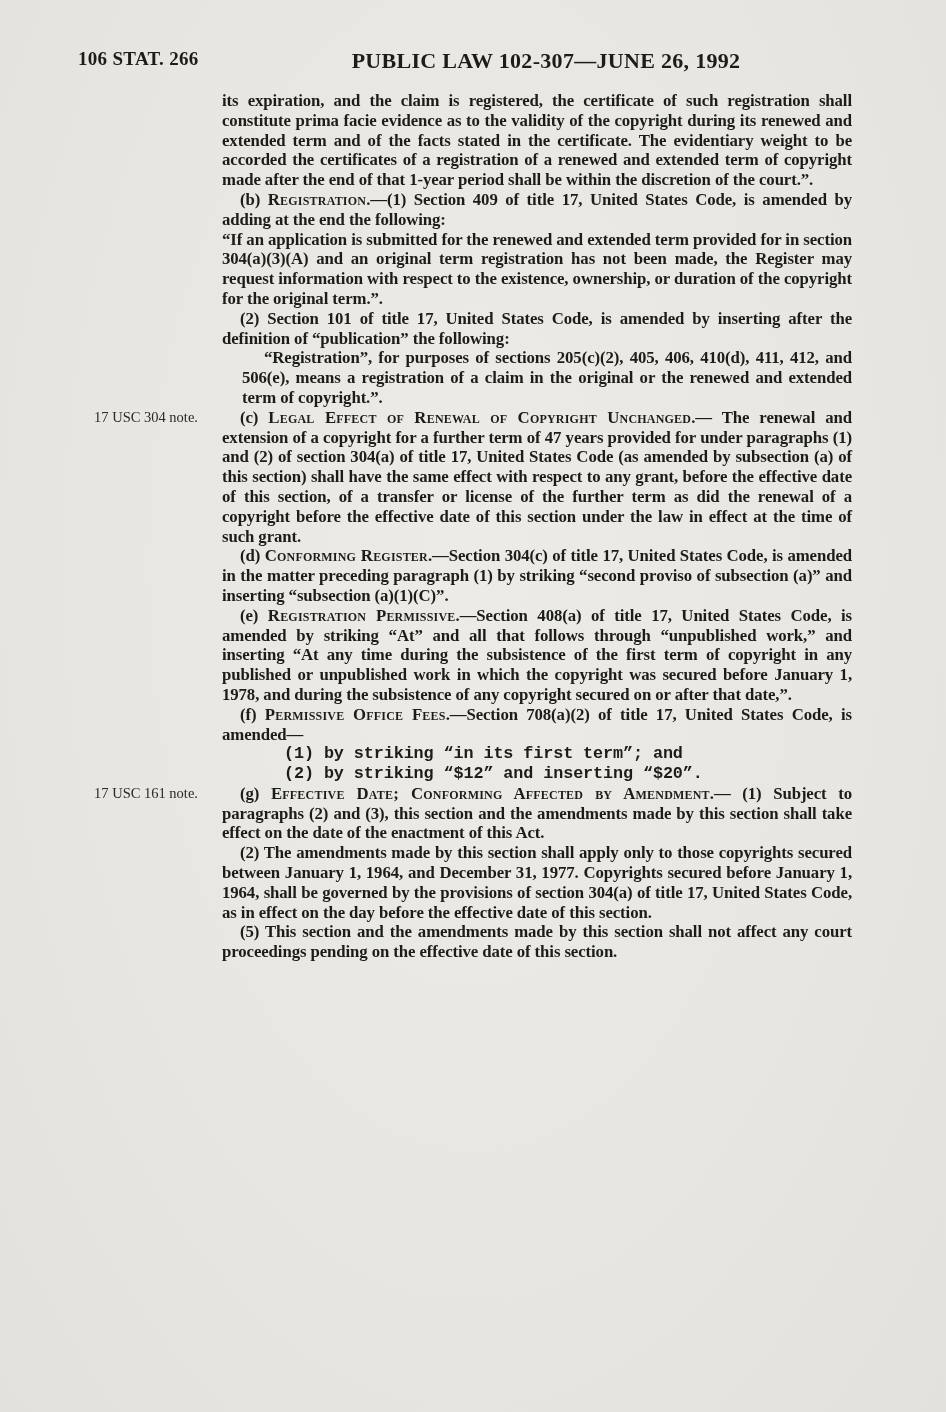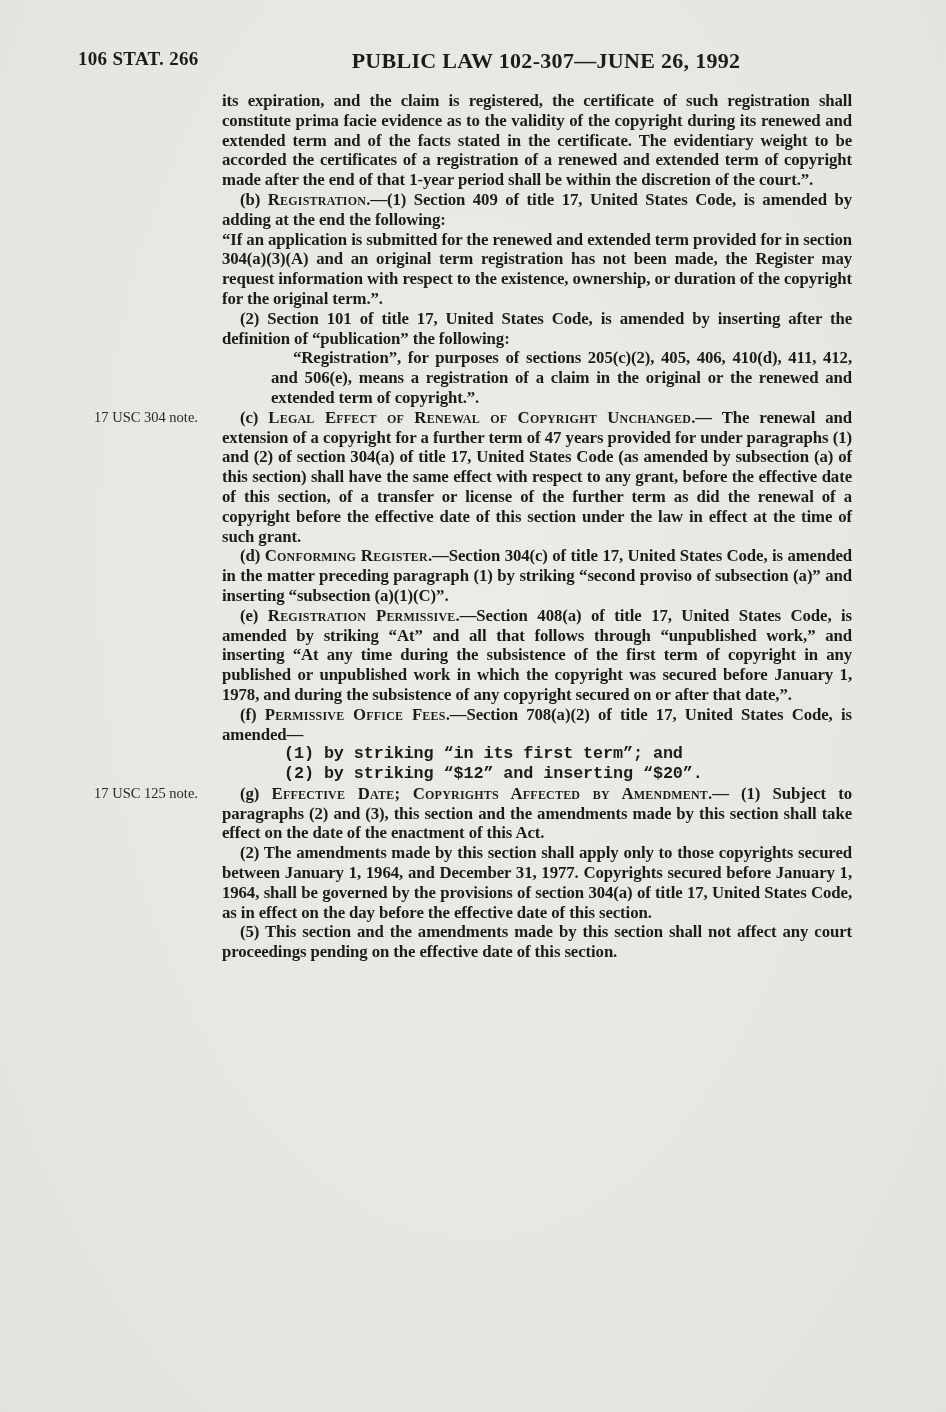--- a/index.html
+++ b/index.html
@@ -50,21 +50,21 @@
     font-weight: bold;
     text-align: justify;
     letter-spacing: -0.1px;
   }
   p.para {
     margin: 0;
     position: relative;
   }
   p.plain { text-indent: 0; }
   p.indent { text-indent: 18px; }
-  p.quote { margin-left: 49px; text-indent: 22px; }
+  p.quote { margin-left: 20px; text-indent: 22px; }
   p.item { margin-left: 62px; text-indent: 0; text-align: left; font-family: Liberation Mono, monospace; }
   .sc { font-variant: small-caps; letter-spacing: 0.2px; }
   .margin-note {
     position: absolute;
     left: -146px;
     top: 1px;
     width: 140px;
     font-size: 14.5px;
     font-weight: normal;
     text-indent: 0;
@@ -88,16 +88,16 @@
     <p class="para indent"><span>(b) </span><span class="sc">Registration</span><span>.—(1) Section 409 of title 17, United States Code, is amended by adding at the end the following:</span></p>
     <p class="para plain"><span>“If an application is submitted for the renewed and extended term provided for in section 304(a)(3)(A) and an original term registration has not been made, the Register may request information with respect to the existence, ownership, or duration of the copyright for the original term.”.</span></p>
     <p class="para indent"><span>(2) Section 101 of title 17, United States Code, is amended by inserting after the definition of “publication” the following:</span></p>
     <p class="para quote"><span>“Registration”, for purposes of sections 205(c)(2), 405, 406, 410(d), 411, 412, and 506(e), means a registration of a claim in the original or the renewed and extended term of copyright.”.</span></p>
     <p class="para indent"><span class="margin-note">17 USC 304 note.</span><span>(c) </span><span class="sc">Legal Effect of Renewal of Copyright Unchanged</span><span>.— The renewal and extension of a copyright for a further term of 47 years provided for under paragraphs (1) and (2) of section 304(a) of title 17, United States Code (as amended by subsection (a) of this section) shall have the same effect with respect to any grant, before the effective date of this section, of a transfer or license of the further term as did the renewal of a copyright before the effective date of this section under the law in effect at the time of such grant.</span></p>
     <p class="para indent"><span>(d) </span><span class="sc">Conforming Register</span><span>.—Section 304(c) of title 17, United States Code, is amended in the matter preceding paragraph (1) by striking “second proviso of subsection (a)” and inserting “subsection (a)(1)(C)”.</span></p>
     <p class="para indent"><span>(e) </span><span class="sc">Registration Permissive</span><span>.—Section 408(a) of title 17, United States Code, is amended by striking “At” and all that follows through “unpublished work,” and inserting “At any time during the subsistence of the first term of copyright in any published or unpublished work in which the copyright was secured before January 1, 1978, and during the subsistence of any copyright secured on or after that date,”.</span></p>
     <p class="para indent"><span>(f) </span><span class="sc">Permissive Office Fees</span><span>.—Section 708(a)(2) of title 17, United States Code, is amended—</span></p>
     <p class="para item"><span>(1) by striking “in its first term”; and</span></p>
     <p class="para item"><span>(2) by striking “$12” and inserting “$20”.</span></p>
-    <p class="para indent"><span class="margin-note">17 USC 125 note.</span><span>(g) </span><span class="sc">Effective Date; Copyrights Affected by Amendment</span><span>.— (1) Subject to paragraphs (2) and (3), this section and the amendments made by this section shall take effect on the date of the enactment of this Act.</span></p>
+    <p class="para indent"><span class="margin-note">17 USC 161 note.</span><span>(g) </span><span class="sc">Effective Date; Conforming Affected by Amendment</span><span>.— (1) Subject to paragraphs (2) and (3), this section and the amendments made by this section shall take effect on the date of the enactment of this Act.</span></p>
     <p class="para indent"><span>(2) The amendments made by this section shall apply only to those copyrights secured between January 1, 1964, and December 31, 1977. Copyrights secured before January 1, 1964, shall be governed by the provisions of section 304(a) of title 17, United States Code, as in effect on the day before the effective date of this section.</span></p>
     <p class="para indent"><span>(5) This section and the amendments made by this section shall not affect any court proceedings pending on the effective date of this section.</span></p>
   </div>
 
 </body></html>

